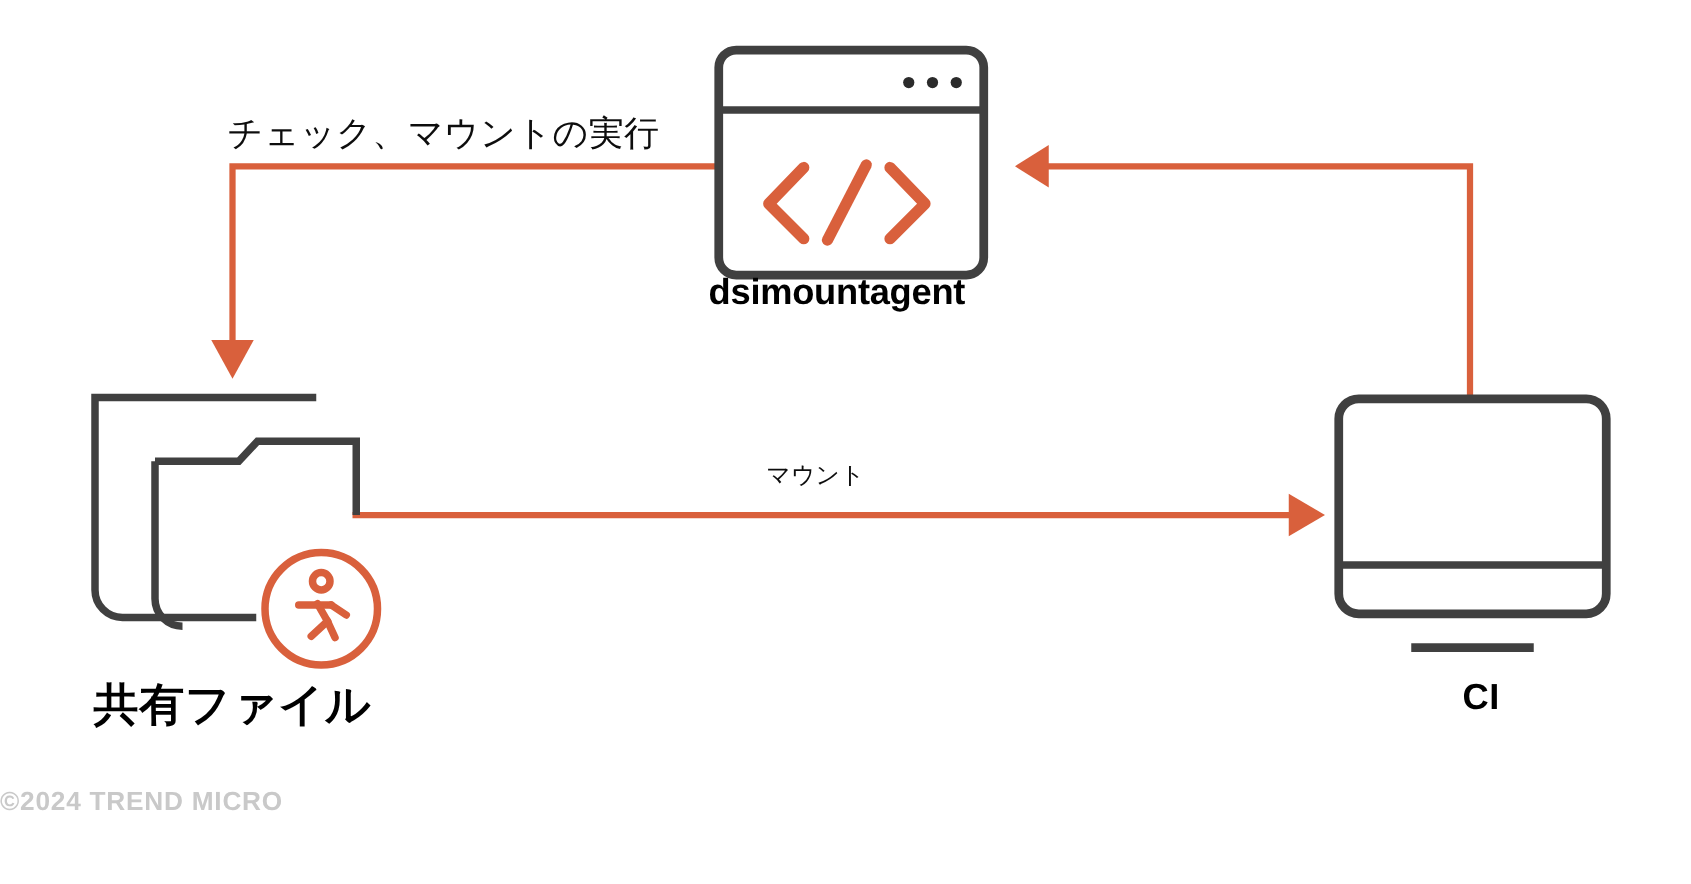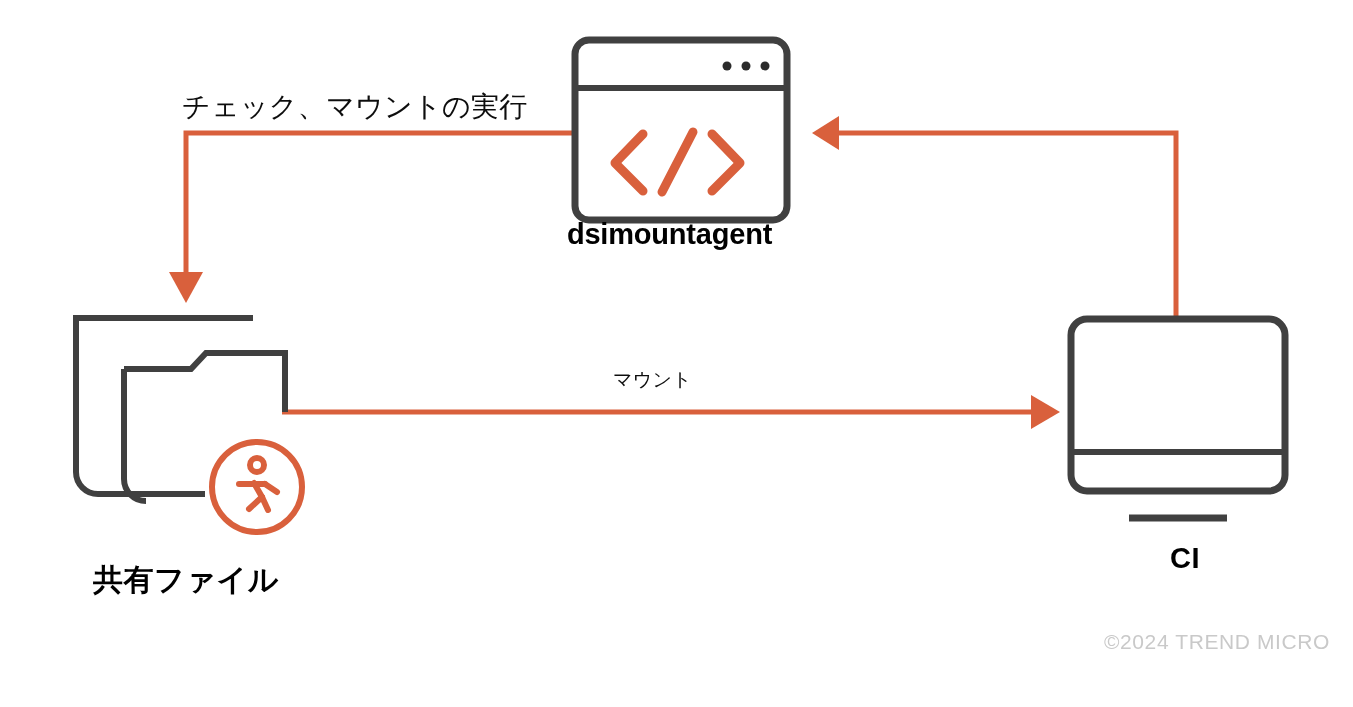--- a/index.html
+++ b/index.html
@@ -42,23 +42,23 @@
   #label-dsimountagent {
     left: 0;
     top: 218px;
     width: 1243px;
     font-size: 29px;
     letter-spacing: -0.2px;
     margin-left: 48px;
   }
   #label-sharedfile {
     left: 0px;
-    top: 560px;
+    top: 540px;
     width: 372px;
-    font-size: 30px;
+    font-size: 36px;
     letter-spacing: 0.5px;
   }
   #label-ci {
     left: 1010px;
     top: 542px;
     width: 350px;
     font-size: 29px;
     letter-spacing: 0.5px;
   }
   #label-check {
@@ -77,26 +77,27 @@
     left: 613px;
     top: 367px;
     font-size: 19px;
     letter-spacing: 0.3px;
   }
   #copyright {
     position: absolute;
     left: 0;
     top: 630px;
     width: 1330px;
-    text-align: right;
+    text-align: left;
     font-family: "Liberation Sans", sans-serif;
     font-size: 21px;
     letter-spacing: 0.6px;
     color: #c9c9c9;
     white-space: nowrap;
+    font-weight: bold;
   }
 </style>
 </head>
 <body>
 
 <div id="canvas">
 
   <svg class="layer" viewBox="0 0 1353 707" xmlns="http://www.w3.org/2000/svg">
     <defs>
       <marker id="arrow-down" viewBox="0 0 12 12" refX="6" refY="10" markerWidth="12" markerHeight="12" orient="auto-start-reverse">

